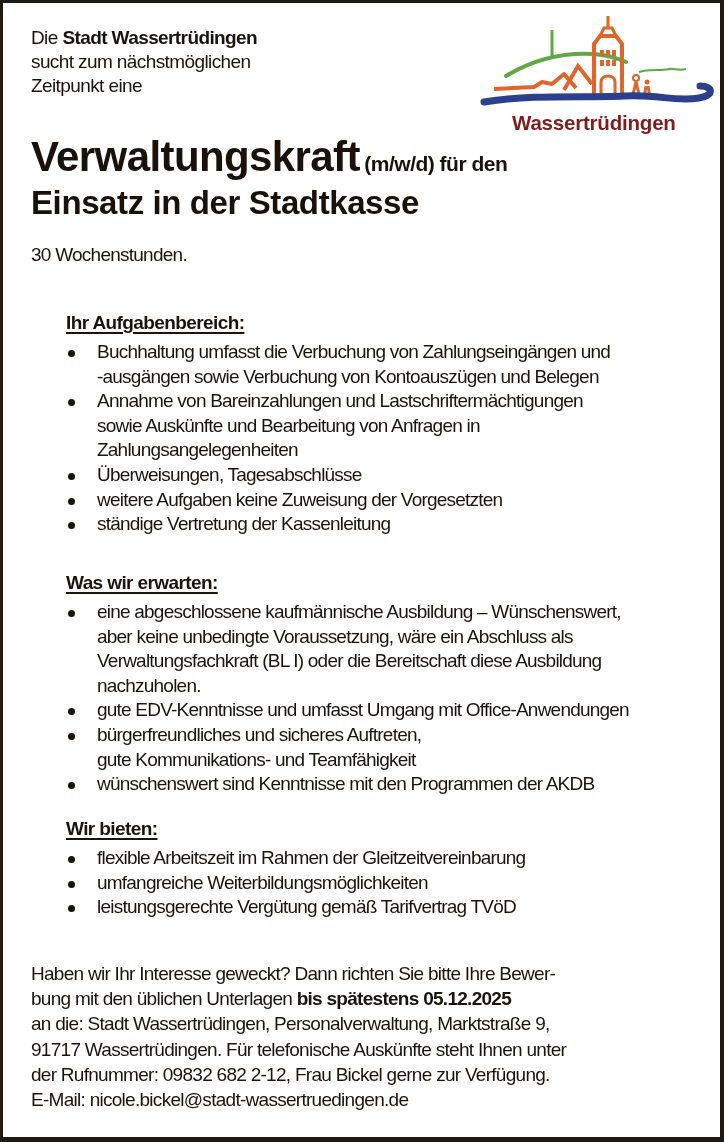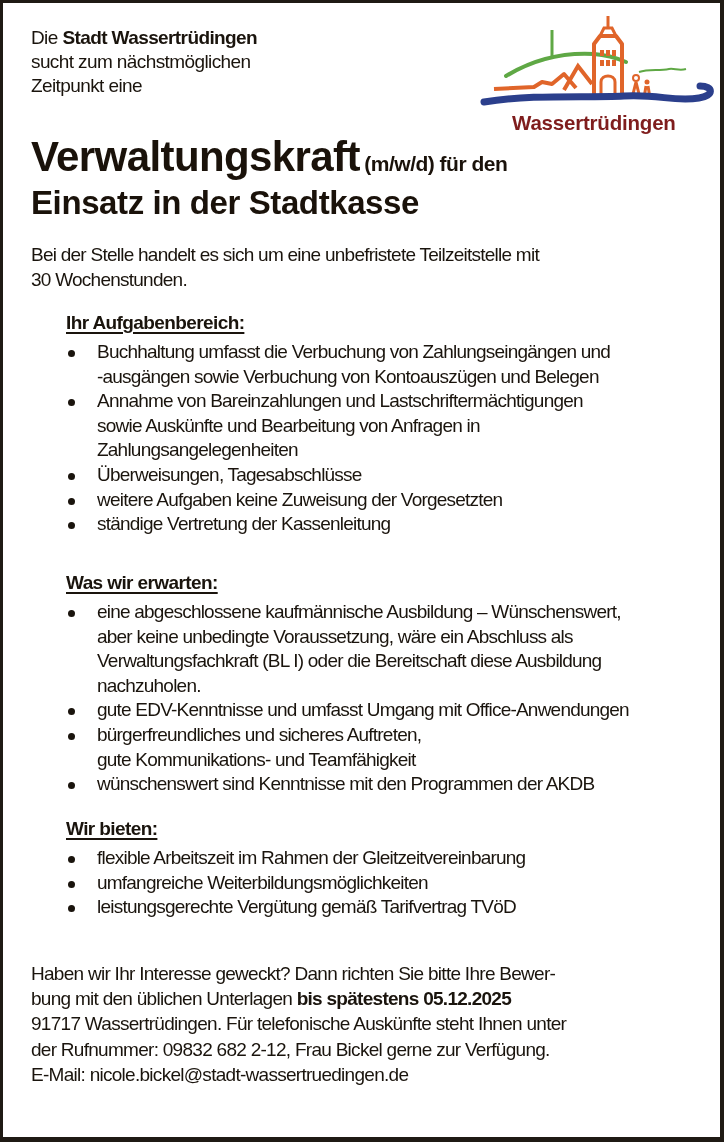--- a/index.html
+++ b/index.html
@@ -77,21 +77,20 @@
   <div class="logo-text">Wassertrüdingen</div>
 </div>
 
 <div class="title">
   <span class="big">Verwaltungskraft</span>
   <span class="small">(m/w/d) für den</span>
 </div>
 <div class="title2">Einsatz in der Stadtkasse</div>
 
 <div class="p-intro body-text">
-  <div>Bei der Stelle handelt es sich um eine unbefristete Teilzeitstelle mit</div>
   <div>30 Wochenstunden.</div>
 </div>
 
 <div class="sec" style="top:310px;">
   <div class="section-h">Ihr Aufgabenbereich:</div>
   <ul class="bul">
     <li>Buchhaltung umfasst die Verbuchung von Zahlungseingängen und
 -ausgängen sowie Verbuchung von Kontoauszügen und Belegen</li>
     <li>Annahme von Bareinzahlungen und Lastschriftermächtigungen
 sowie Auskünfte und Bearbeitung von Anfragen in
@@ -121,16 +120,17 @@
   <ul class="bul">
     <li>flexible Arbeitszeit im Rahmen der Gleitzeitvereinbarung</li>
     <li>umfangreiche Weiterbildungsmöglichkeiten</li>
     <li>leistungsgerechte Vergütung gemäß Tarifvertrag TVöD</li>
   </ul>
 </div>
 
 <div class="closing">
   <span class="line">Haben wir Ihr Interesse geweckt? Dann richten Sie bitte Ihre Bewer-</span>
   <span class="line"><span>bung mit den üblichen Unterlagen </span><b>bis spätestens 05.12.2025</b></span>
+  <span class="line">an die: Stadt Wassertrüdingen, Personalverwaltung, Marktstraße 9,</span>
   <span class="line">91717 Wassertrüdingen. Für telefonische Auskünfte steht Ihnen unter</span>
   <span class="line">der Rufnummer: 09832 682 2-12, Frau Bickel gerne zur Verfügung.</span>
   <span class="line"><span>E-Mail: </span><span>nicole.bickel@stadt-wassertruedingen.de</span></span>
 </div>
 
 </body></html>

